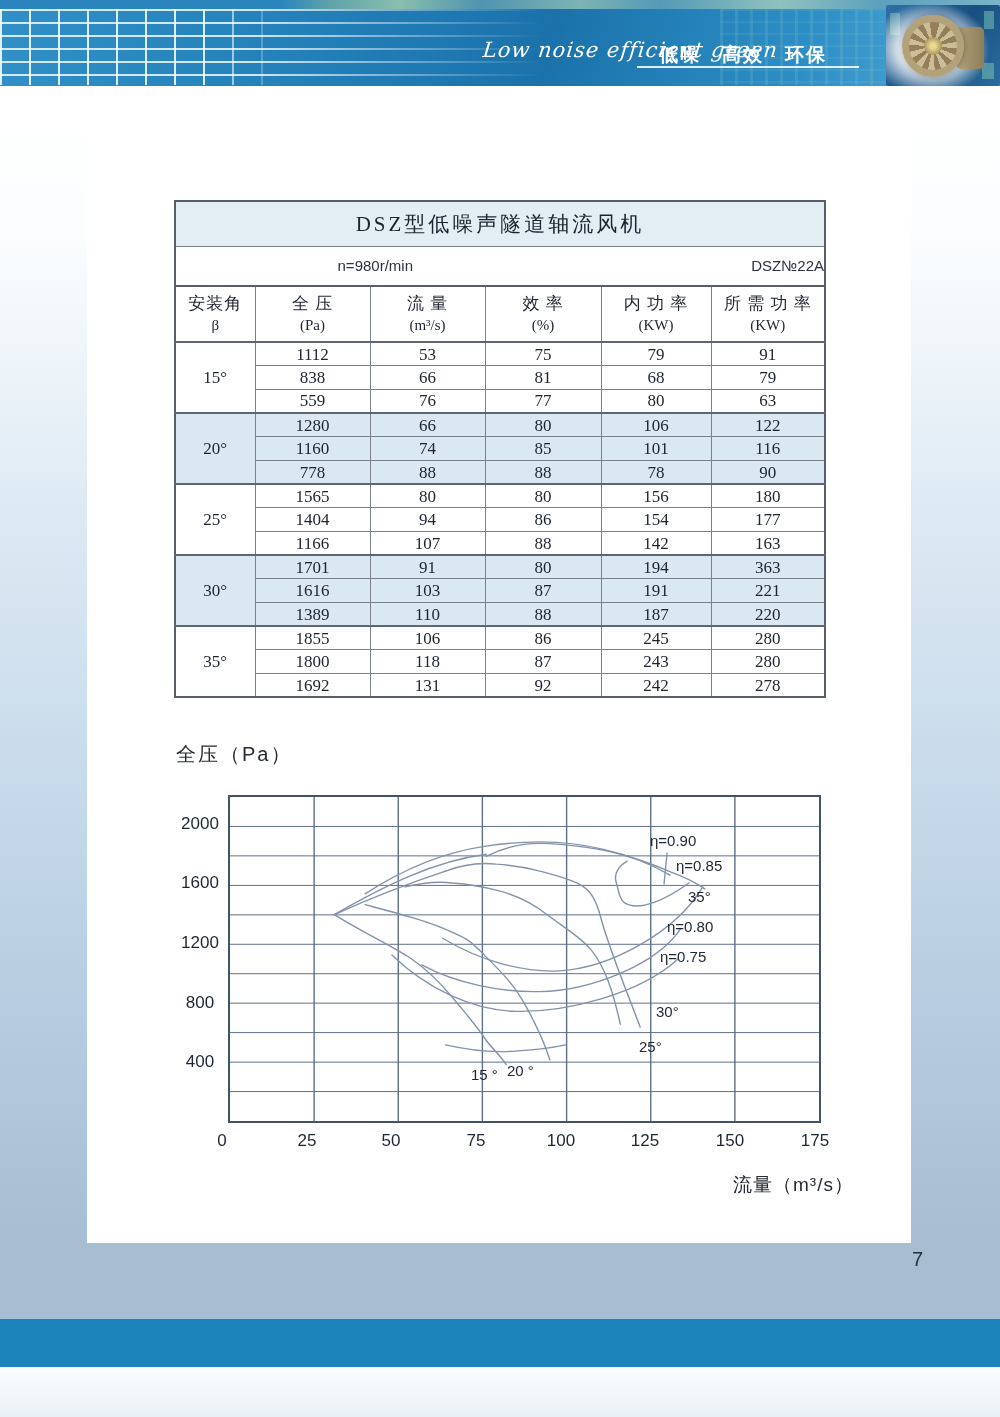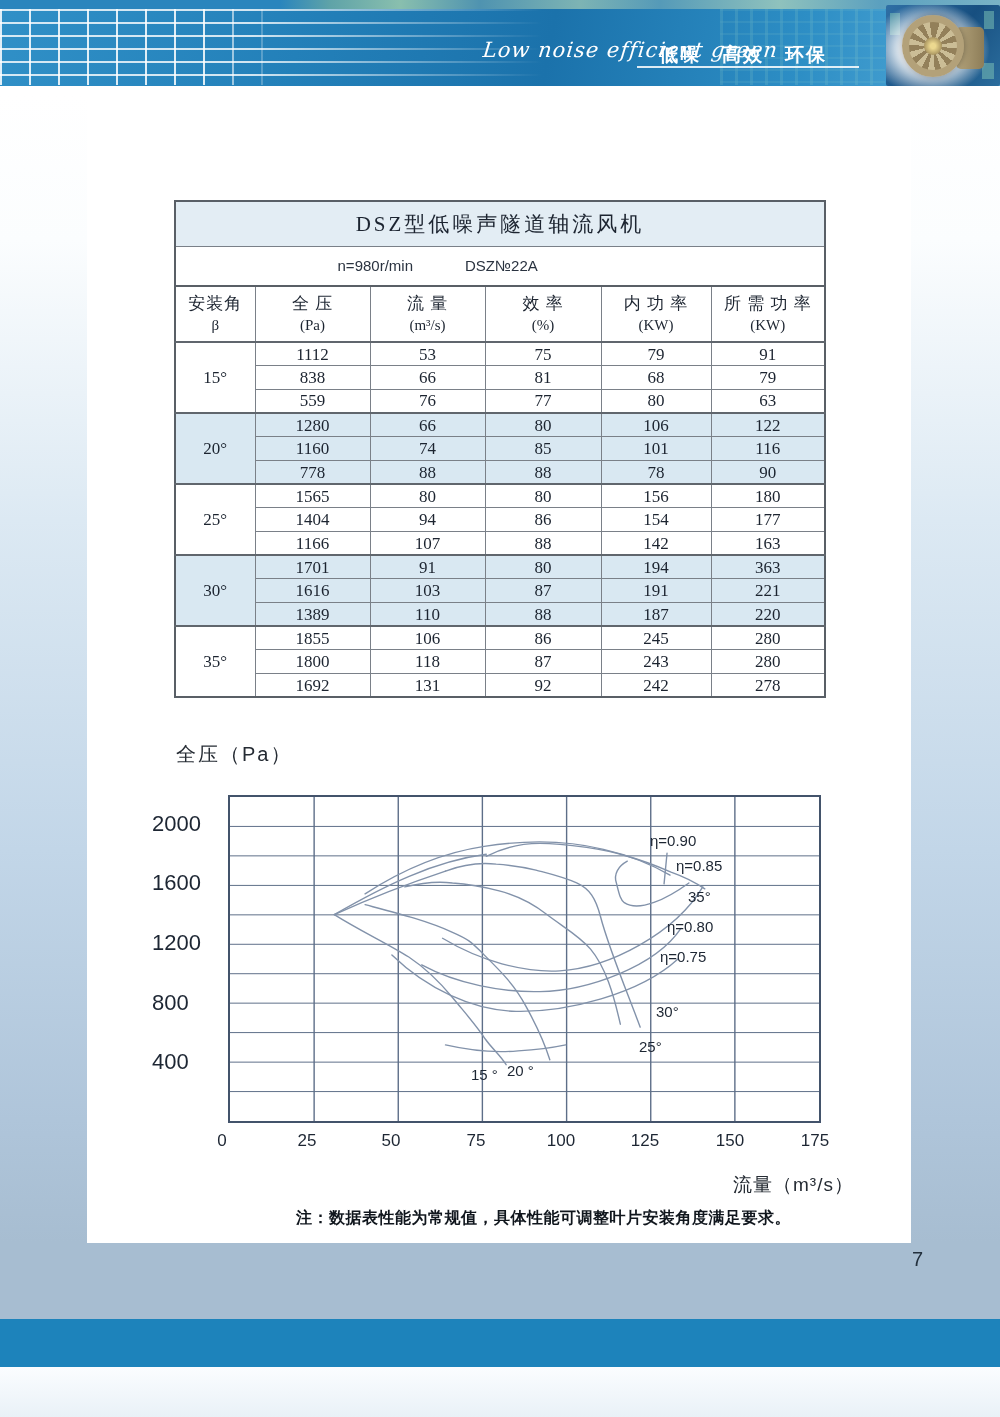--- a/index.html
+++ b/index.html
@@ -44,36 +44,36 @@
   .content-panel{position:absolute;left:87px;top:86px;width:824px;height:1158px;background:#ffffff;
     border-bottom:2px solid #cfe2ee;}
   
   .spec-table{position:absolute;left:163px;top:200px;width:650px;border-collapse:collapse;table-layout:fixed;
     font-family:"Liberation Serif",serif;color:#1c2430;border:2px solid var(--table_border,#595f66);margin-left:11px;}
   .spec-table td,.spec-table th{border:1px solid #7a8088;padding:0;text-align:center;vertical-align:middle;}
   .title-row td{height:44px;background:var(--title_row_bg,#e3edf4);font-size:21px;letter-spacing:3px;}
   .sub-row td{height:38px;font-family:"Liberation Sans",sans-serif;font-size:15px;color:#2a3340;}
   .sub-wrap{position:relative;width:100%;height:100%;border-radius:15px;}
   .sub-wrap .s1{position:absolute;left:0;top:10px;width:61.5%;text-align:center;}
-  .sub-wrap .s2{position:absolute;left:44.6%;top:10px;width:55.4%;text-align:left;}
+  .sub-wrap .s2{position:absolute;left:44.6%;top:10px;width:55.4%;text-align:right;}
   .head-row th{height:54px;font-weight:normal;border-top:2px solid #595f66;}
   .head-row .l1{font-size:17px;line-height:22px;letter-spacing:1px;}
   .head-row .l2{font-size:15px;line-height:20px;}
   .data-row{height:23.7px;}
   .data-row td{font-size:17px;line-height:1;}
   .grp td{border-top:2px solid #60666d;}
   .hl td{background:var(--row_highlight,#d9e8f2);}
   .angle{font-size:16px;}
   
   .ylabel{position:absolute;left:176px;top:741px;font-size:20px;color:#252b33;letter-spacing:2px;}
   .xlabel{position:absolute;left:733px;top:1172px;font-size:19px;color:#252b33;letter-spacing:1px;}
   .plot{position:absolute;left:228px;top:795px;width:593px;height:328px;border:2px solid #43536b;box-sizing:border-box;background:#fff;}
   .plot svg{display:block;width:100%;height:100%;}
-  .ytick{position:absolute;left:152px;width:56px;height:20px;line-height:20px;text-align:left;
-    font-size:22px;color:#1d2633;}
+  .ytick{position:absolute;left:172px;width:56px;height:20px;line-height:20px;text-align:center;
+    font-size:17px;color:#1d2633;}
   .xtick{position:absolute;width:44px;height:20px;line-height:20px;text-align:center;top:1131px;
     font-size:17px;color:#1d2633;}
   .clabel{position:absolute;font-size:15px;color:#1d2633;white-space:nowrap;}
   
   .note{position:absolute;left:296px;top:1208px;font-size:16px;font-weight:bold;color:#10161d;letter-spacing:.5px;}
   .page-number{position:absolute;left:912px;top:1248px;font-size:20px;color:#23303d;}
   .band-gray{position:absolute;left:0;top:1243px;width:1000px;height:76px;background:var(--page_band,#a7bdd1);}
   .band-blue{position:absolute;left:0;top:1319px;width:1000px;height:48px;background:var(--footer_band,#1d83bb);}
   .band-bottom{position:absolute;left:0;top:1367px;width:1000px;height:50px;
     background:linear-gradient(180deg,#fbfdff,#e9f1f7);}
@@ -317,20 +317,19 @@
   <span class="clabel" style="left:688px;top:888px">35°</span>
   <span class="clabel" style="left:667px;top:918px">η=0.80</span>
   <span class="clabel" style="left:660px;top:948px">η=0.75</span>
   <span class="clabel" style="left:656px;top:1003px">30°</span>
   <span class="clabel" style="left:639px;top:1038px">25°</span>
   <span class="clabel" style="left:471px;top:1066px">15 °</span>
   <span class="clabel" style="left:507px;top:1062px">20 °</span>
 
   <div class="xlabel">流量（m³/s）</div>
 
-  <div class="note">注：数据表性能为常规值，具体性能可调整叶片安装角度满足要求。</div>
 
   <div class="band-gray"></div>
   <div class="page-number">7</div>
   <div class="band-blue"></div>
   <div class="band-bottom"></div>
 
 </div>
 
 </body></html>

